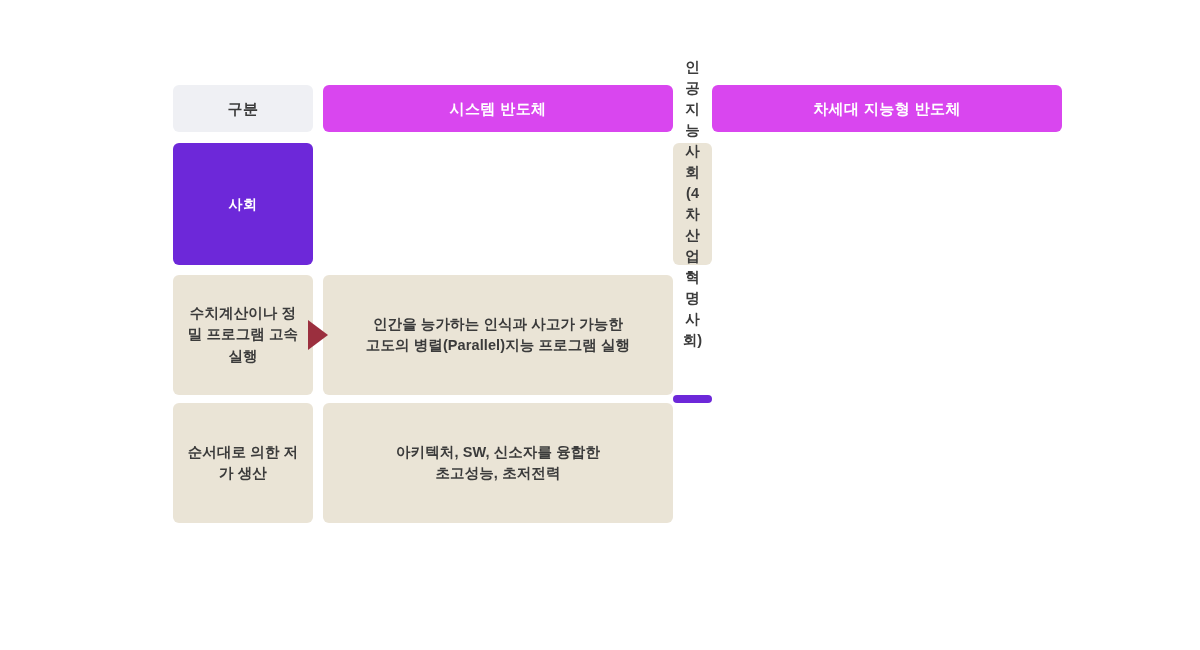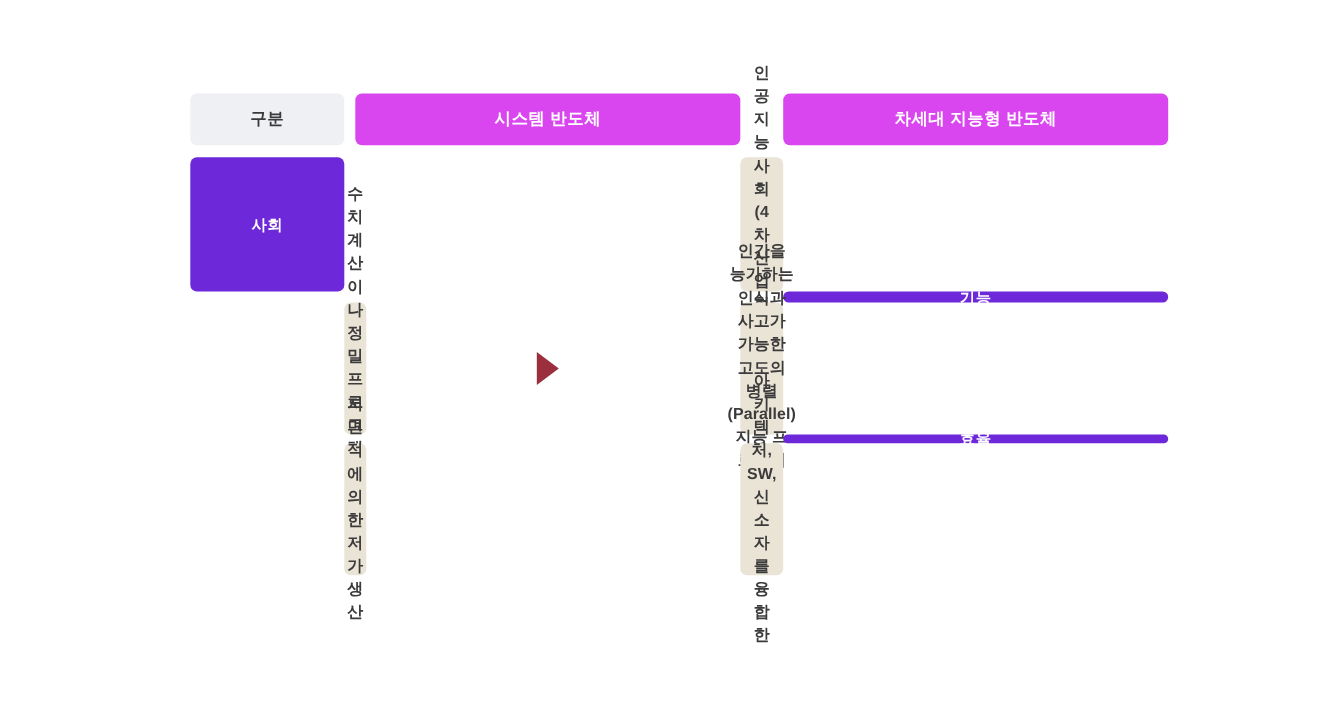--- a/index.html
+++ b/index.html
@@ -130,21 +130,20 @@
       <span>(4차 산업혁명 사회)</span>
     </span>
   </div>
 
   <div class="gap"></div>
   <div class="gap"></div>
   <div class="gap"></div>
   <div class="gap"></div>
   <div class="gap"></div>
 
-  <div class="cell row-label">기능</div>
 
   <div class="gap"></div>
 
   <div class="cell body-cell">
     <span class="lines">
       <span>수치계산이나 정밀 프로그램 고속실행</span>
     </span>
   </div>
 
   <div class="arrow-slot">
@@ -163,25 +162,26 @@
   <div class="gap"></div>
   <div class="gap"></div>
   <div class="gap"></div>
 
   <div class="cell row-label">효율</div>
 
   <div class="gap"></div>
 
   <div class="cell body-cell">
     <span class="lines">
-      <span>저면적에 의한 저가 생산</span>
+      <span>순서대로 의한 저가 생산</span>
     </span>
   </div>
 
   <div class="arrow-slot"></div>
 
   <div class="cell body-cell">
     <span class="lines">
       <span>아키텍처, SW, 신소자를 융합한</span>
+      <span>초고성능, 초저전력</span>
     </span>
   </div>
 
 </div>
 
 </body></html>

